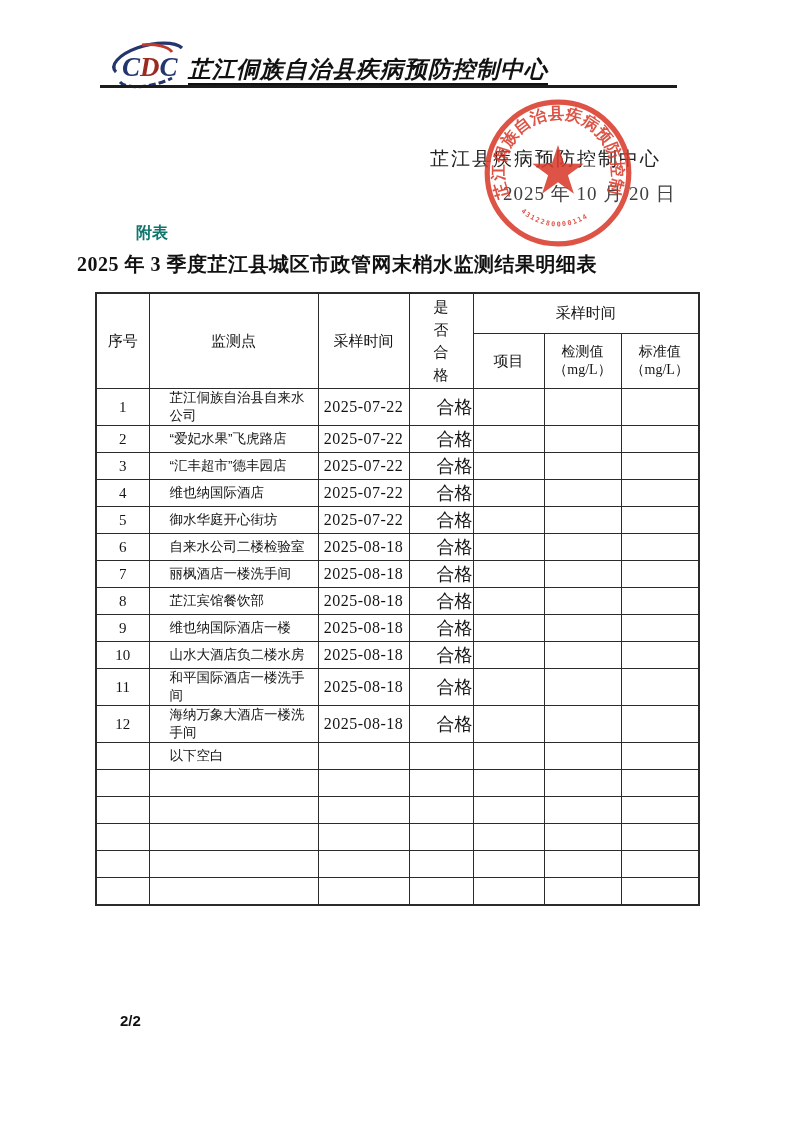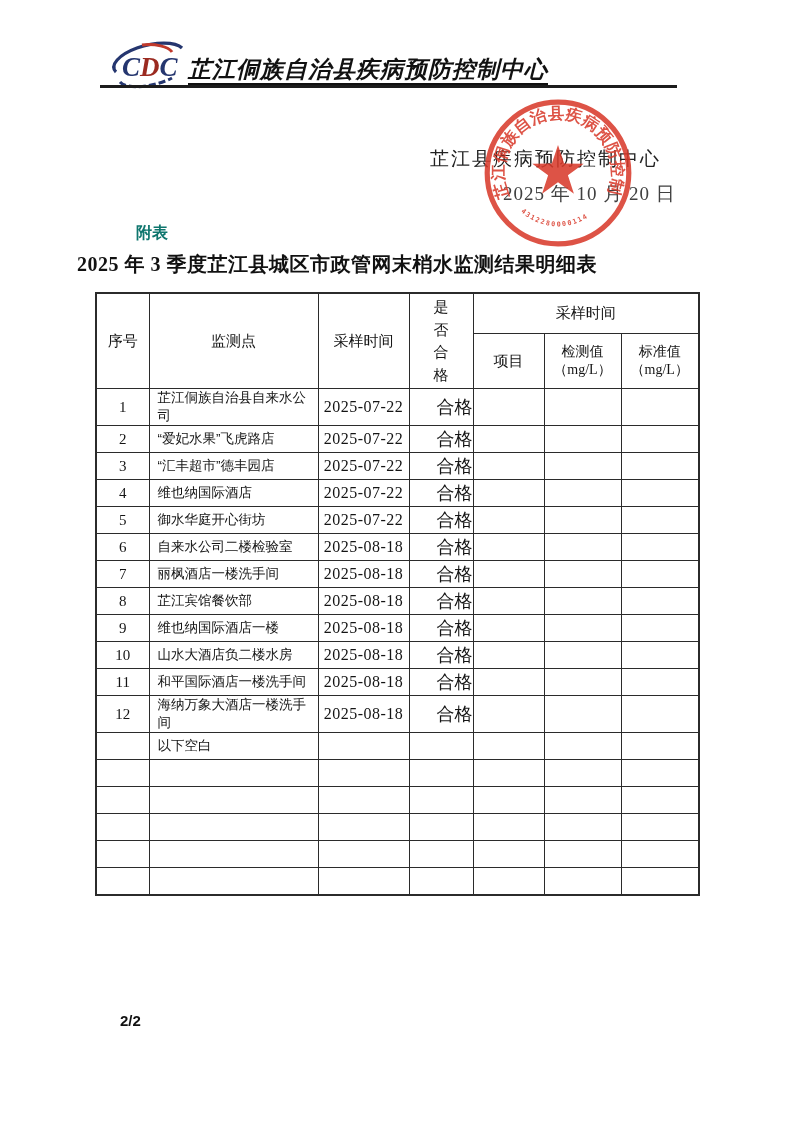--- a/index.html
+++ b/index.html
@@ -33,21 +33,21 @@
   table.doc-table th, table.doc-table td { border:1px solid #2b2b2b; overflow:hidden;
         font-weight:normal; color:#141414; vertical-align:middle; }
   table.doc-table { border:2px solid #2b2b2b; }
   thead tr.h1 { height:37px; }
   thead tr.h2 { height:50px; }
   thead th { font-size:15px; text-align:center; line-height:1.5; padding:2px; }
   .th-qualified { font-size:15px; padding:2px 18px; }
   .sub2 { font-size:14px; line-height:1.3; }
   tbody tr { height:27px; }
   td.col-no { text-align:center; font-size:15px; }
-  td.col-point { text-align:left; padding-left:8px; font-size:13.5px;
+  td.col-point { text-align:left; padding-left:20px; font-size:13.5px;
                  font-family:"Liberation Sans", sans-serif;margin-top:15px; }
   td.col-time { text-align:center; font-size:16px; letter-spacing:0.5px; }
   td.col-qualified { text-align:right; font-size:18px; font-family:"Liberation Sans", sans-serif; }
   td.col-item, td.col-detected, td.col-standard { font-size:13px; }
 
   
   .footer-page { position:absolute; left:120px; top:1012px; font-size:15px; font-weight:bold;
                  font-family:"Liberation Sans", sans-serif; color:#111;text-align:center; }
 </style>
 </head>

